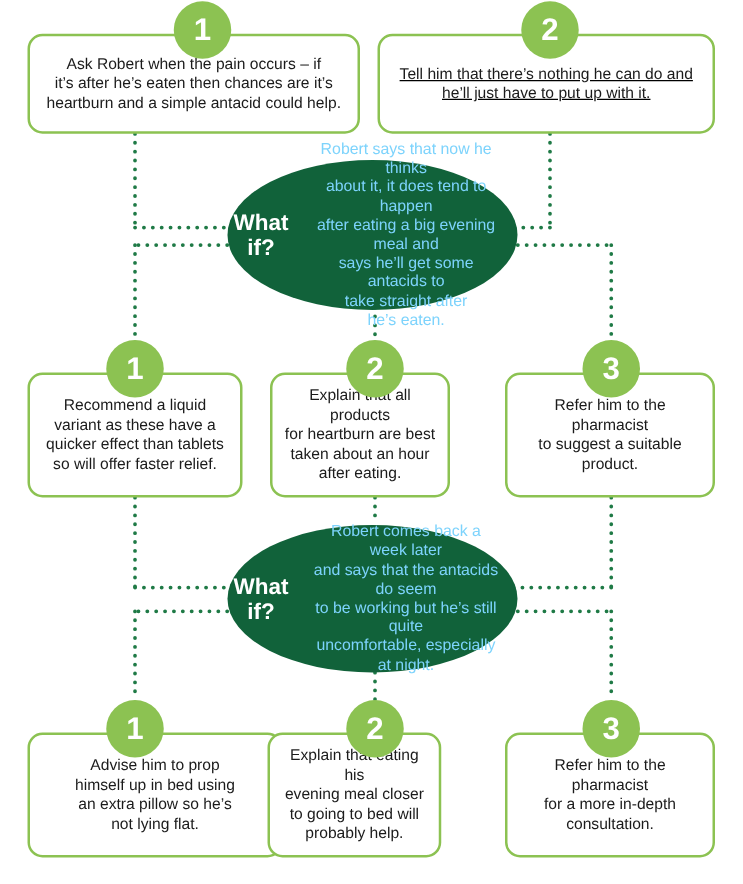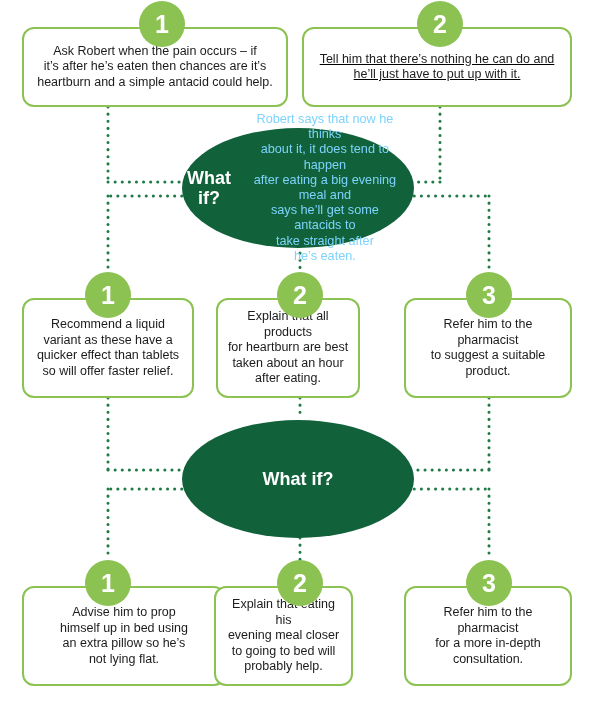--- a/index.html
+++ b/index.html
@@ -173,20 +173,25 @@
   <div class="badge" style="left:277px; top:272px;">2</div>
 
   <div class="card" style="left:404px; top:298px; width:168px; height:100px;">
     <span class="card-text">Refer him to the pharmacist
 to suggest a suitable product.</span>
   </div>
   <div class="badge" style="left:466px; top:272px;">3</div>
 
   <div class="whatif" style="left:182px; top:420px; width:232px; height:118px;">
     <div class="whatif-title">What if?</div>
+    <div class="whatif-body">Robert comes back a week later
+and says that the antacids do seem
+to be working but he’s still quite
+uncomfortable, especially
+at night.</div>
   </div>
 
   <div class="card" style="left:22px; top:586px; width:204px; height:100px;">
     <span class="card-text">Advise him to prop
 himself up in bed using
 an extra pillow so he’s
 not lying flat.</span>
   </div>
   <div class="badge" style="left:85px; top:560px;">1</div>
 

